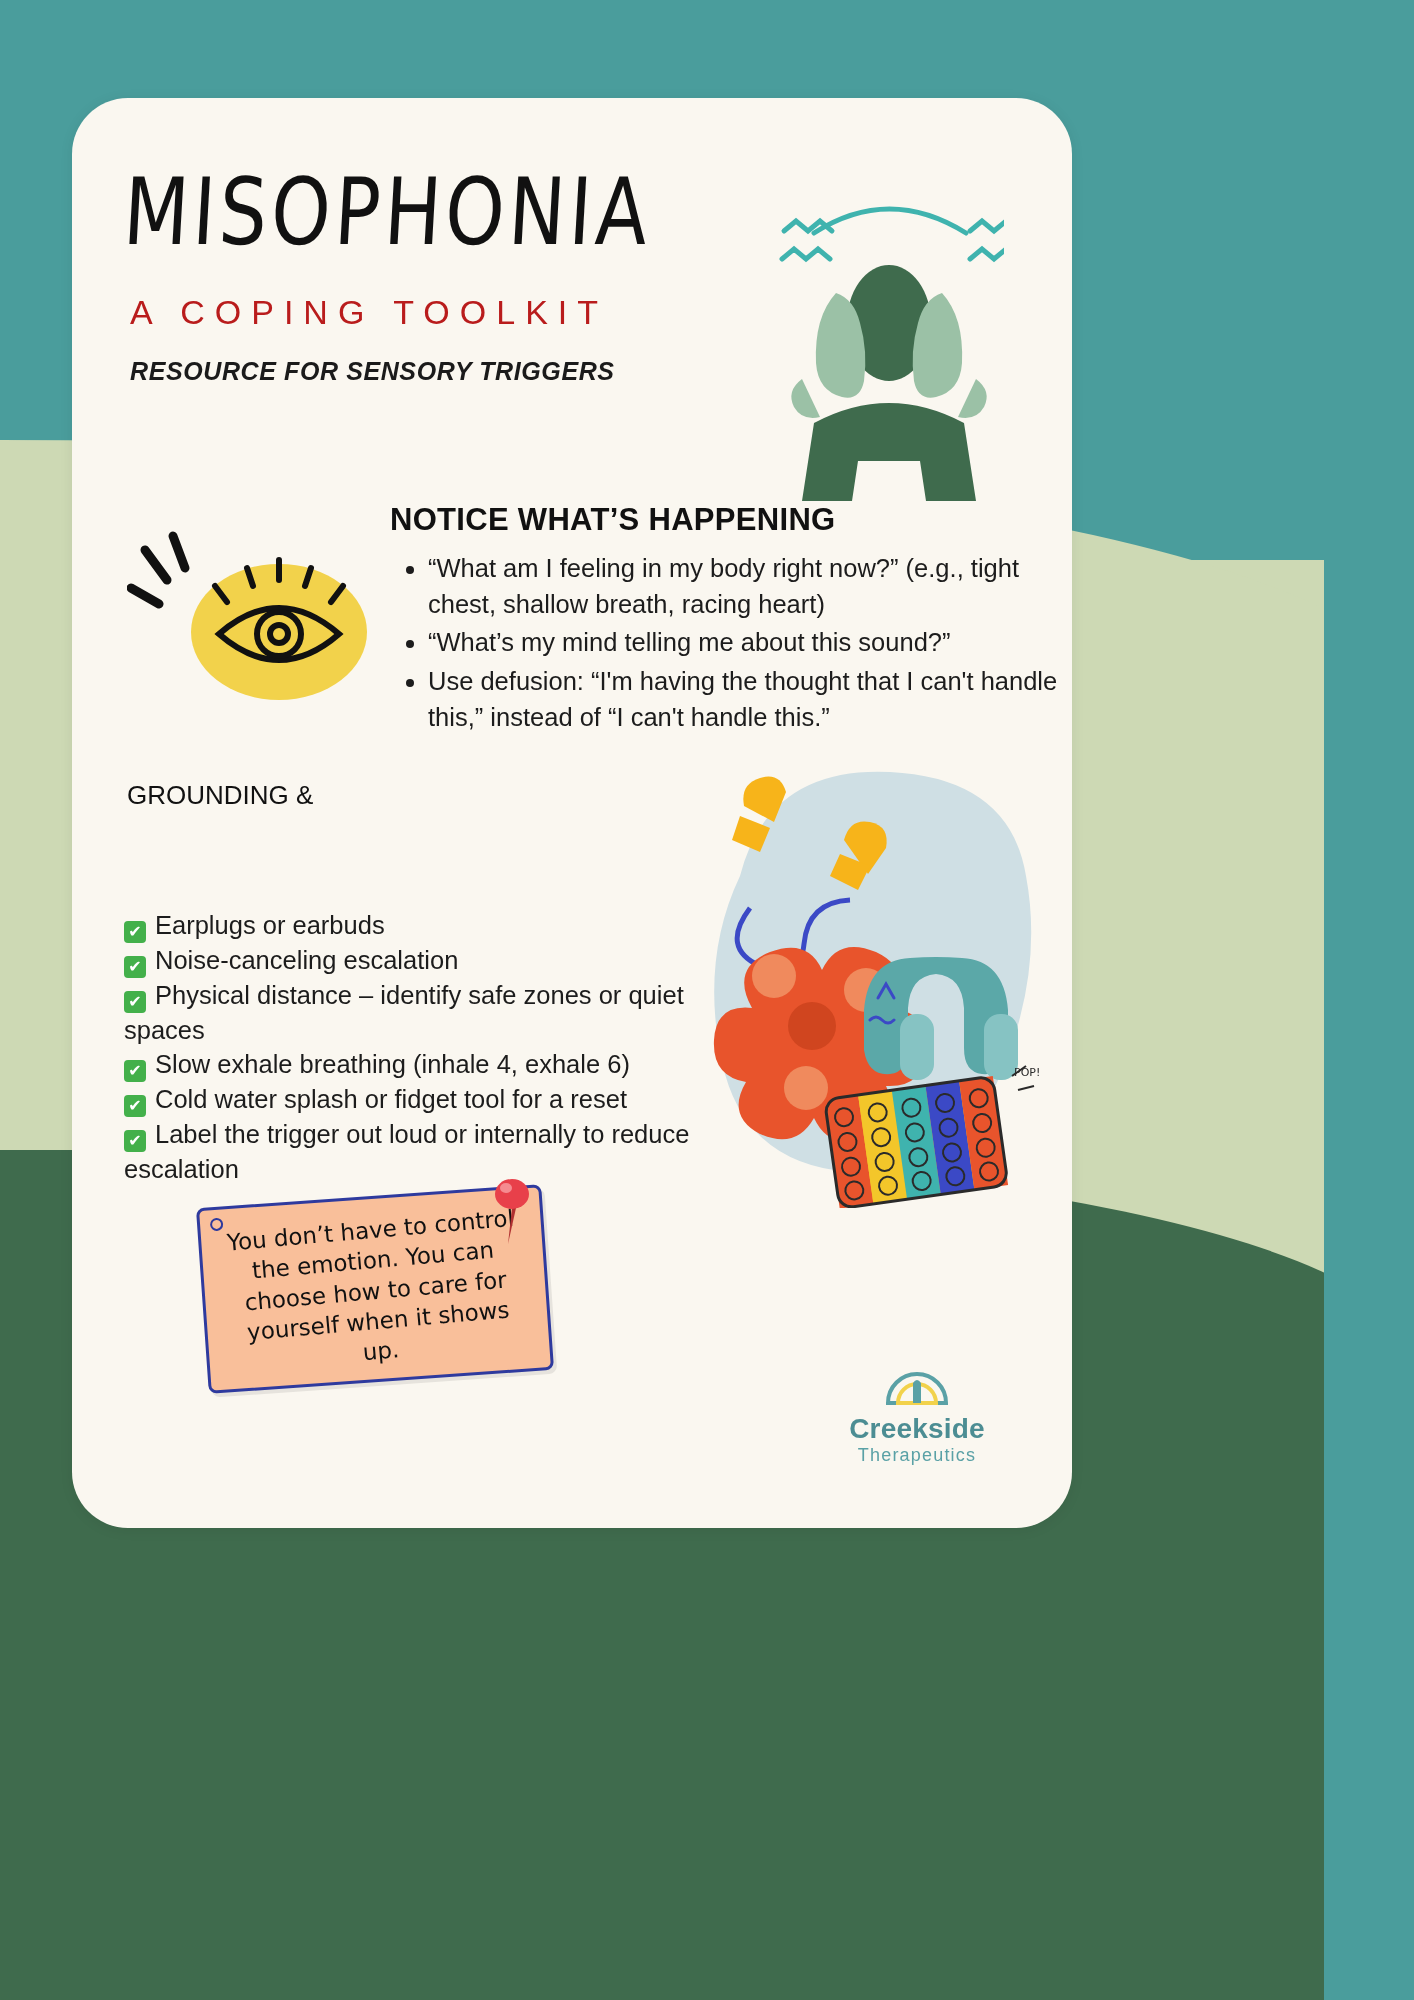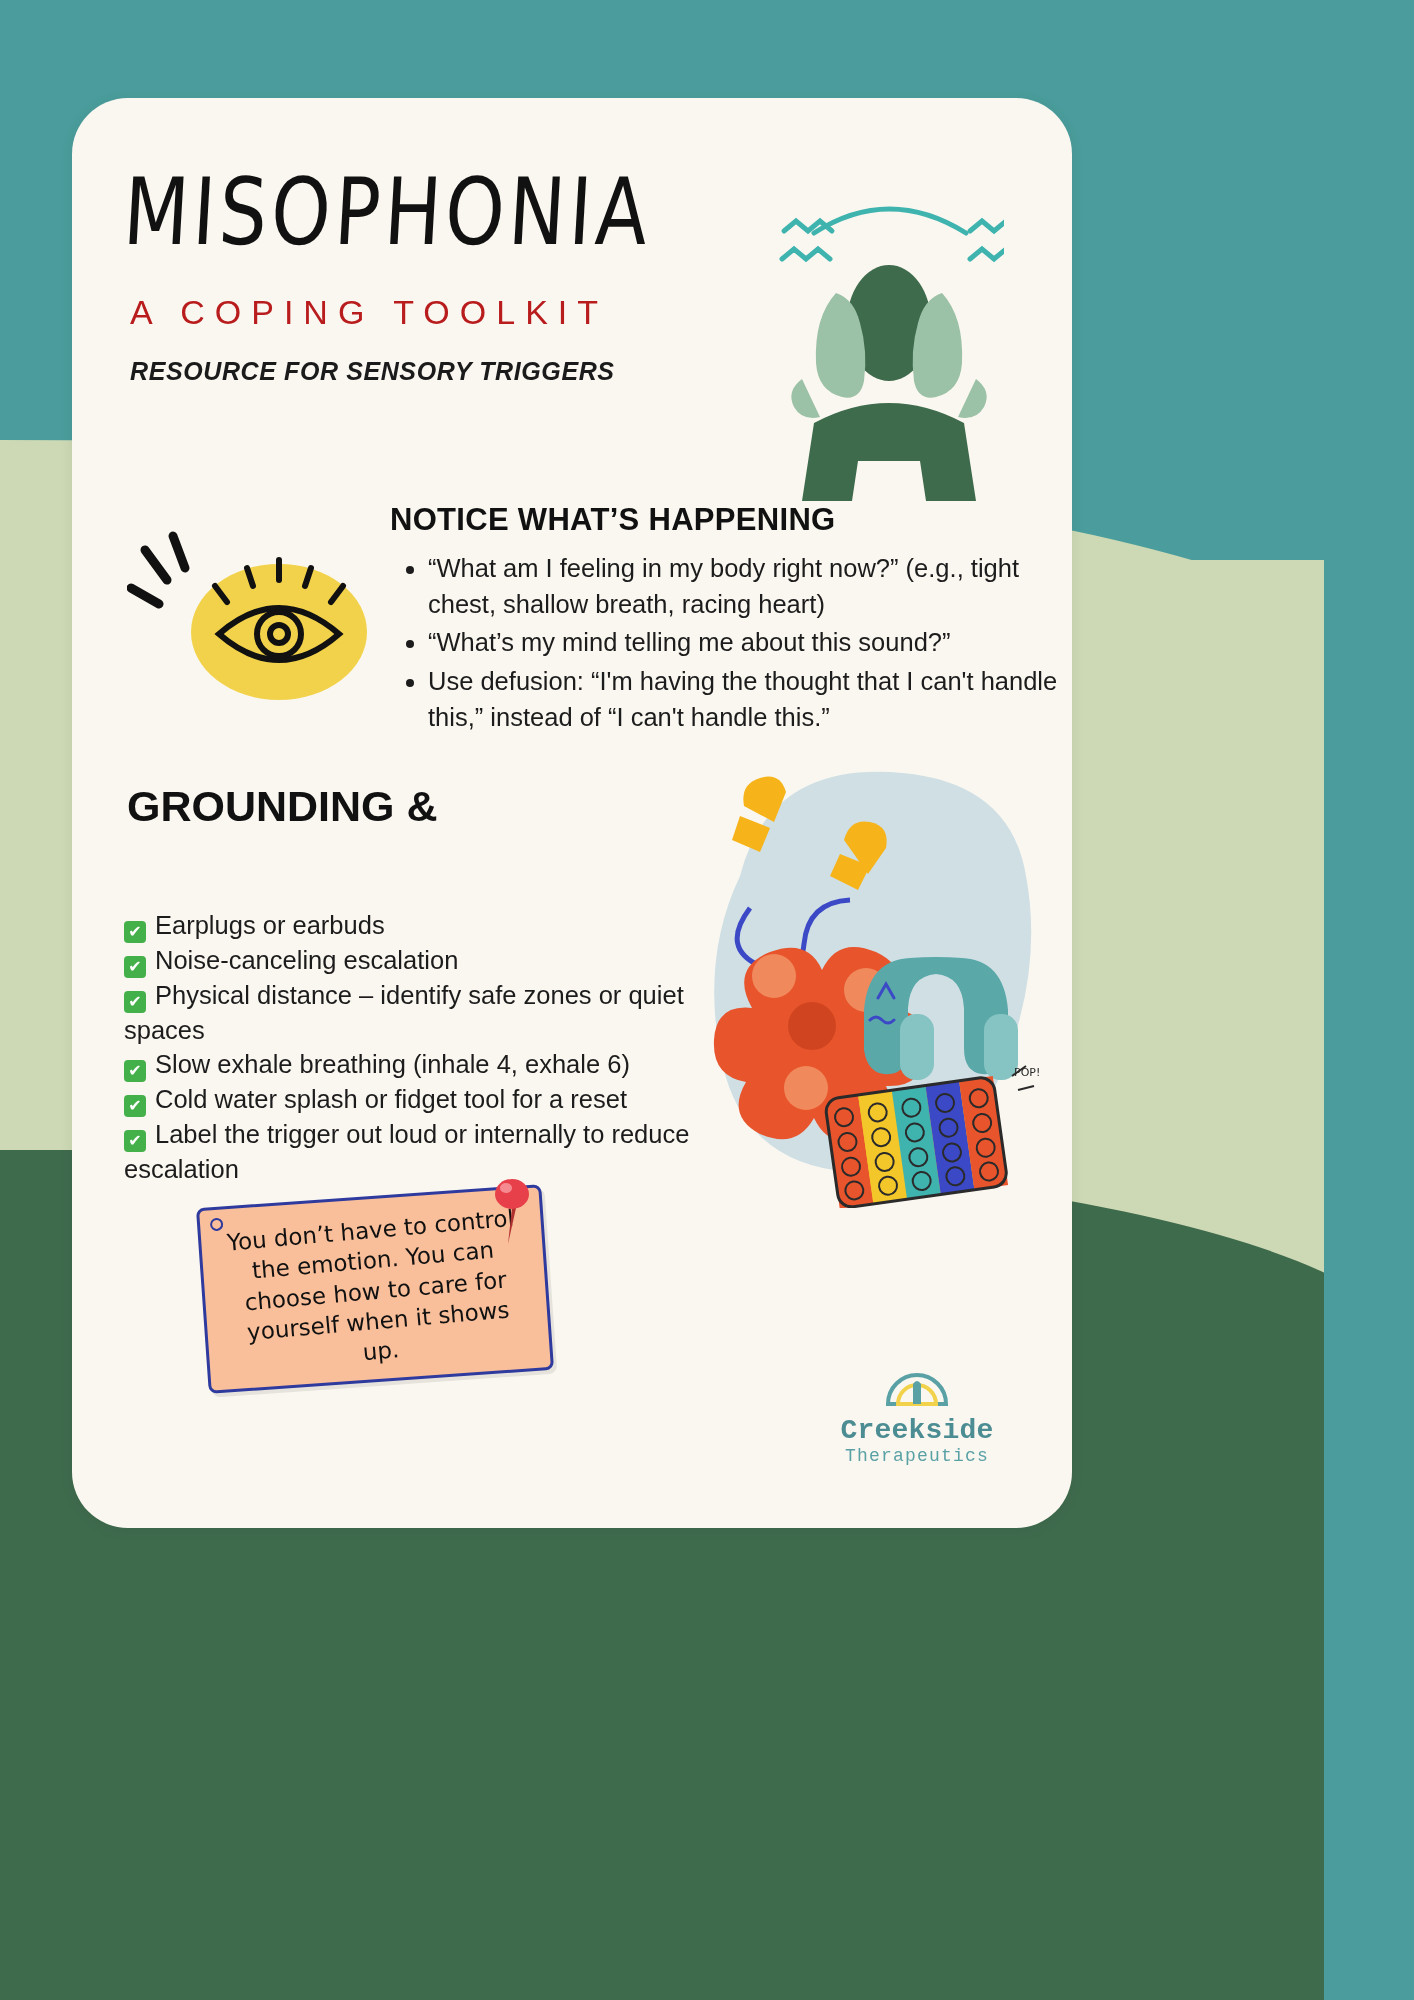--- a/index.html
+++ b/index.html
@@ -77,21 +77,21 @@
   #notice-list{
     position:absolute;left:312px;top:452px;width:640px;
     margin:0;padding-left:44px;
     font-size:25.5px;line-height:1.42;color:#1c1c1c;
   }
   #notice-list li{margin-bottom:2px;}
 
   
   #ground-head{
     position:absolute;left:55px;top:680px;width:420px;
-    font-size:43px;font-weight:bold;line-height:1.32;color:#111;
+    font-size:26px;font-weight:normal;line-height:1.32;color:#111;
   }
   #ground-list{
     position:absolute;left:52px;top:810px;width:620px;
     font-size:25.5px;line-height:1.335;color:#1c1c1c;
   }
   #ground-list .row{display:block;}
   .chk{
     display:inline-block;width:22px;height:22px;border-radius:4px;
     background:#43b04a;color:#fff;font-size:16px;line-height:22px;
     text-align:center;vertical-align:-3px;margin-right:9px;
@@ -115,21 +115,21 @@
     font-size:23px;line-height:1.32;color:#111;text-align:center;
     transform:rotate(-1deg);
   }
   #note-dot{
     position:absolute;left:10px;top:8px;width:9px;height:9px;border-radius:50%;
     border:2px solid #2e3a9e;
   }
   #pin{position:absolute;left:290px;top:-10px;width:60px;height:80px;}
 
   
-  #logo{position:absolute;right:60px;bottom:62px;width:190px;text-align:center;font-family:Liberation Mono, monospace;}
+  #logo{position:absolute;right:60px;bottom:62px;width:190px;text-align:center;}
   #logo-name{font-size:28px;font-weight:bold;color:#4c8d93;letter-spacing:.2px;}
   #logo-sub{font-size:18px;color:#5aa1a6;letter-spacing:1.2px;}
 </style>
 </head>
 <body>
 
 <div id="bg-light-green"></div>
 <div id="bg-dark-green"></div>
 <div id="bg-teal-strip"></div>
 

